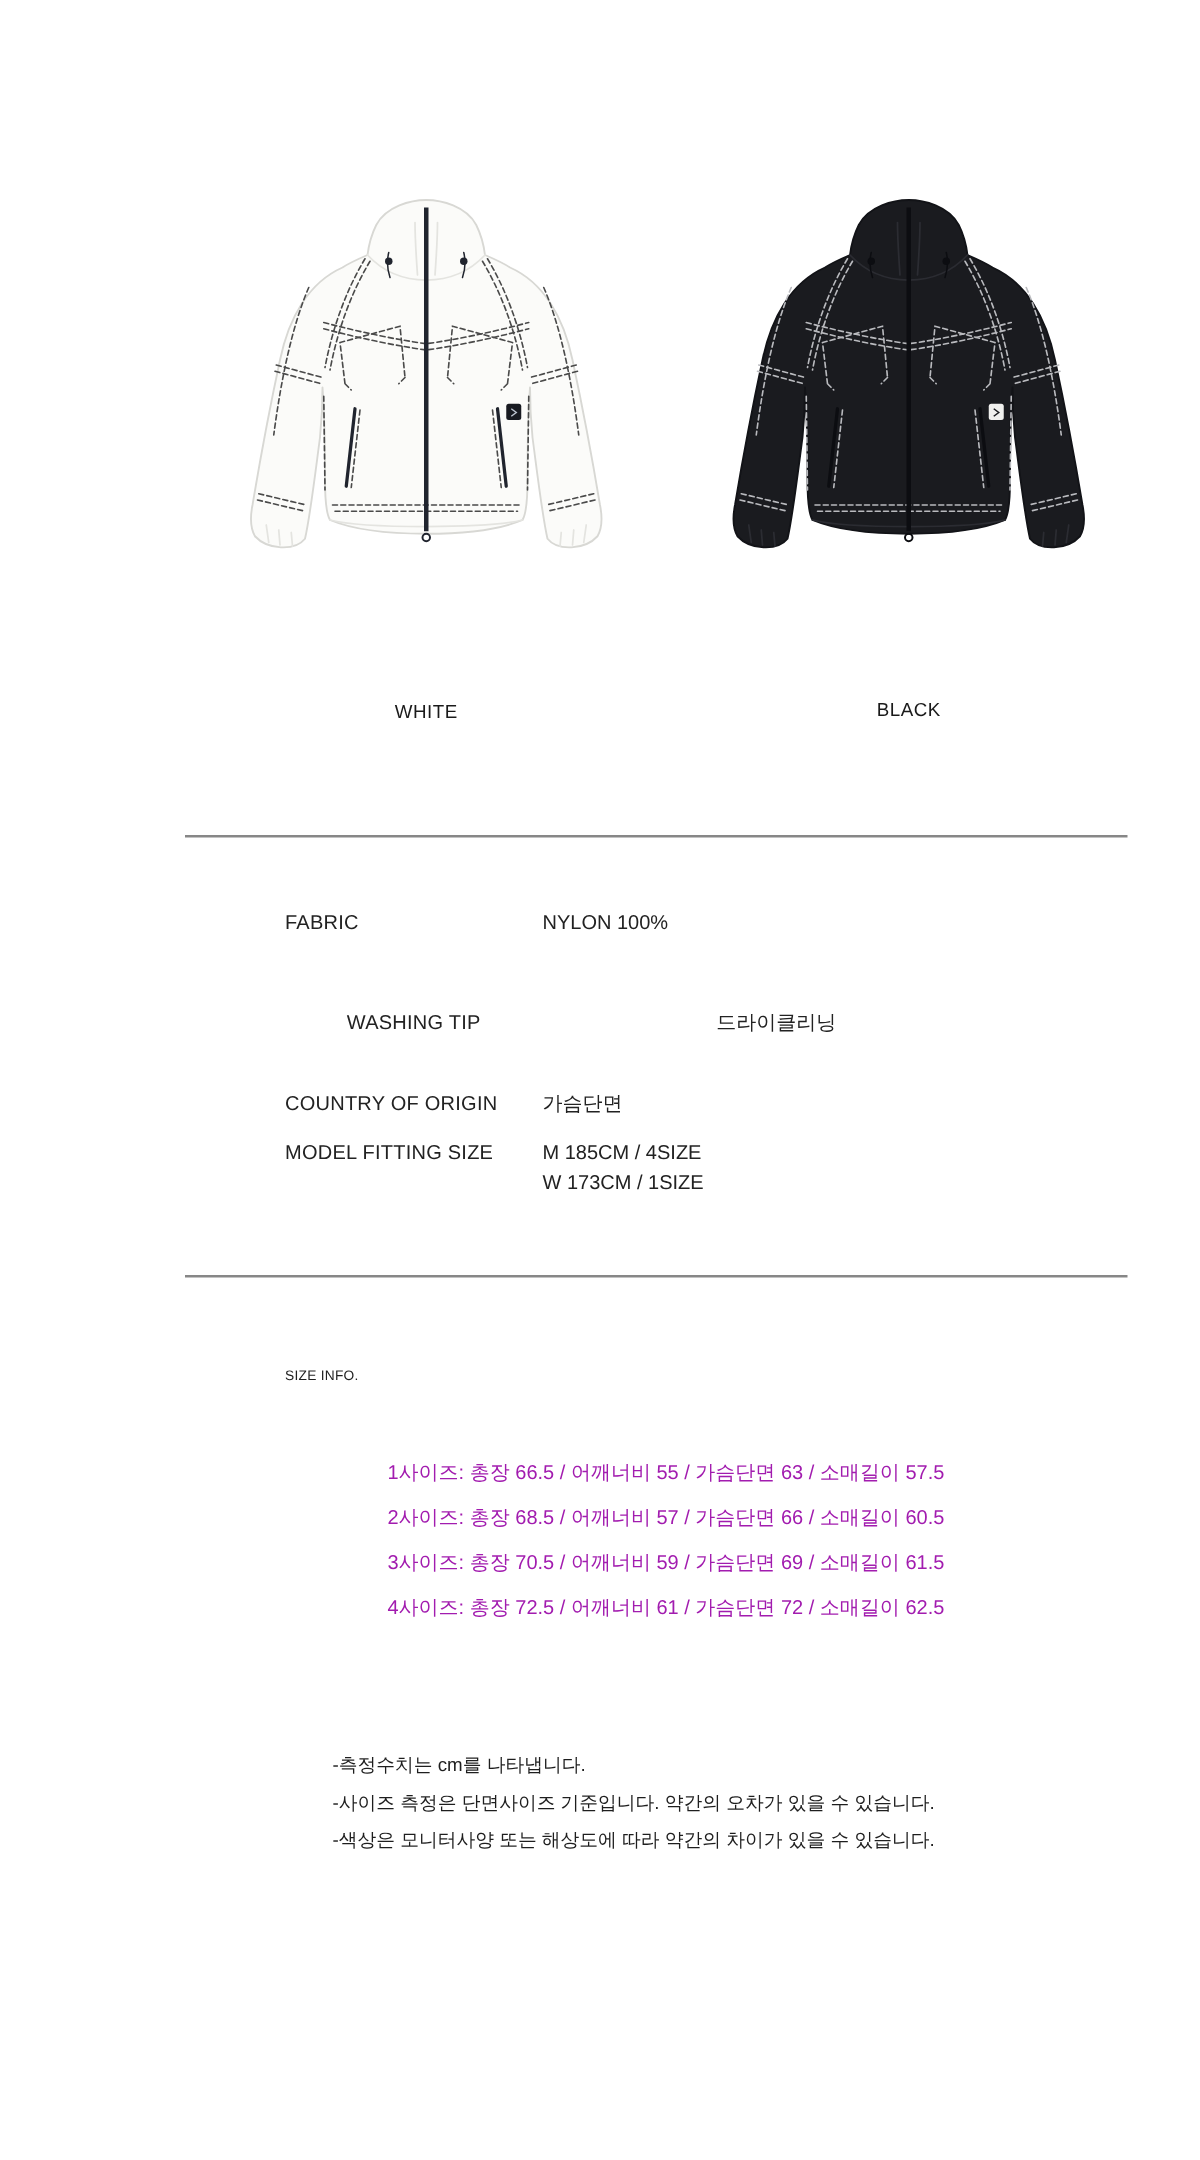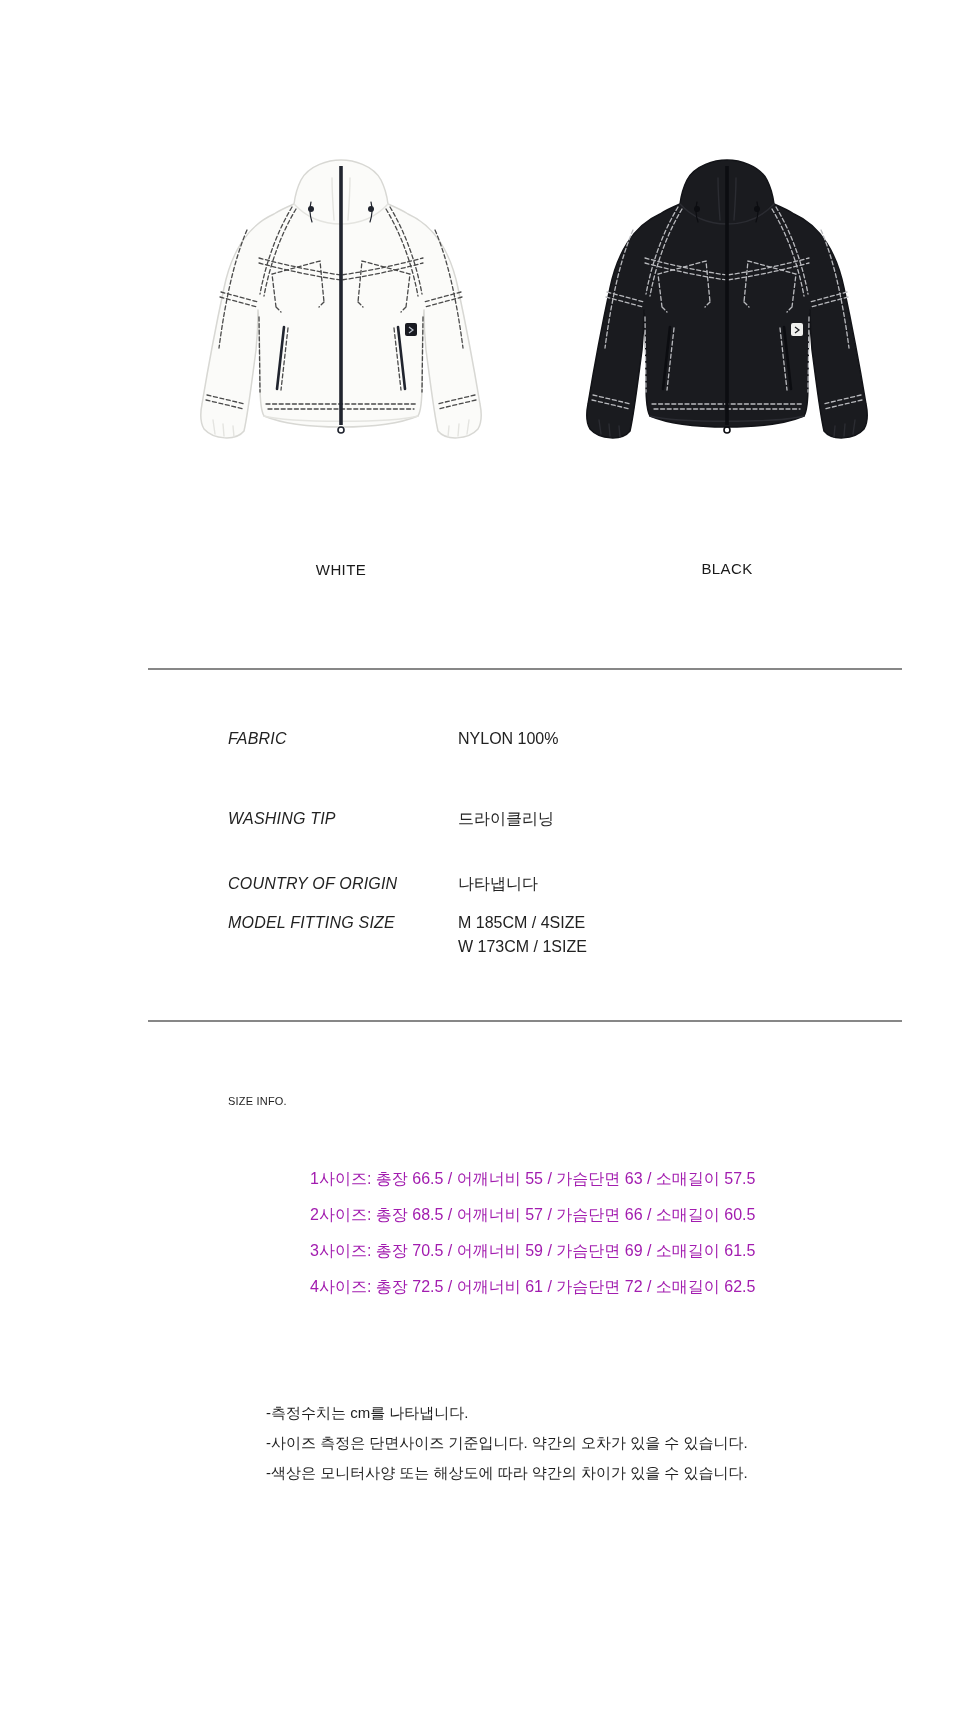--- a/index.html
+++ b/index.html
@@ -8,23 +8,23 @@
     font-family:"Liberation Sans","DejaVu Sans",sans-serif;color:#1f1f1f;overflow:hidden;
   }
   .product-figure{position:absolute;width:300px;height:300px;margin:0;}
   .product-figure svg{width:100%;height:100%;display:block;}
   .product-caption{
     position:absolute;width:300px;text-align:center;font-size:15px;
     letter-spacing:0.4px;color:#1a1a1a;
   }
   .rule{position:absolute;left:90px;width:779px;height:2px;background:#878787;}
   .spec-row{position:absolute;left:170px;right:94px;display:flex;font-size:16px;line-height:21px;color:#222;}
-  .spec-label{width:206px;flex:0 0 206px;letter-spacing:0.2px;font-style:italic;}
+  .spec-label{width:206px;flex:0 0 206px;letter-spacing:0.2px;}
   .spec-values{flex:1;}
-  .spec-values div{line-height:26px;margin-top:-2px;margin-left:24px;}
+  .spec-values div{line-height:26px;margin-top:-2px;}
   .spec-values .single{line-height:21px;margin-top:0;}
   .section-title{position:absolute;left:170px;font-size:11px;letter-spacing:0.2px;color:#1f1f1f;}
   .size-rows{position:absolute;left:252px;font-size:16px;line-height:36px;color:#a21caf;}
   .notes{position:absolute;left:167px;font-size:15px;line-height:30px;color:#1e1e1e;}
 
   
   .jacket-white{--body:#fbfbf9;--outline:#d8d8d4;--crease:#e4e4e0;--stitch:#4a4a4a;--zip:#20242e;--patch:#181a21;--patch-mark:#b9c0cc;}
   .jacket-black{--body:#1a1b1f;--outline:#121317;--crease:#2b2c32;--stitch:#b9babe;--zip:#0c0d11;--patch:#f0f0ee;--patch-mark:#1a1b1f;}
   .jk-body{fill:var(--body);stroke:var(--outline);stroke-width:1.5;stroke-linejoin:round;}
   .jk-crease{fill:none;stroke:var(--crease);stroke-width:1.4;stroke-linecap:round;}
@@ -140,30 +140,30 @@
   <figcaption class="product-caption" style="left:519px;top:560px;">BLACK</figcaption>
 
   <div class="rule" style="top:668px;"></div>
 
   <div class="spec-row" style="top:728px;">
     <div class="spec-label">FABRIC</div>
     <div class="spec-values">
         <div class="single">NYLON 100%</div>
       </div>
   </div>
-  <div class="spec-row" style="top:808px;">
+  <div class="spec-row" style="top:808px;text-align:center;">
     <div class="spec-label">WASHING TIP</div>
     <div class="spec-values">
         <div class="single">드라이클리닝</div>
       </div>
   </div>
   <div class="spec-row" style="top:873px;">
     <div class="spec-label">COUNTRY OF ORIGIN</div>
     <div class="spec-values">
-        <div class="single">나타냅니다</div>
+        <div class="single">가슴단면</div>
       </div>
   </div>
   <div class="spec-row" style="top:912px;">
     <div class="spec-label">MODEL FITTING SIZE</div>
     <div class="spec-values">
       <div>M 185CM / 4SIZE</div>
       <div>W 173CM / 1SIZE</div>
     </div>
   </div>
 

